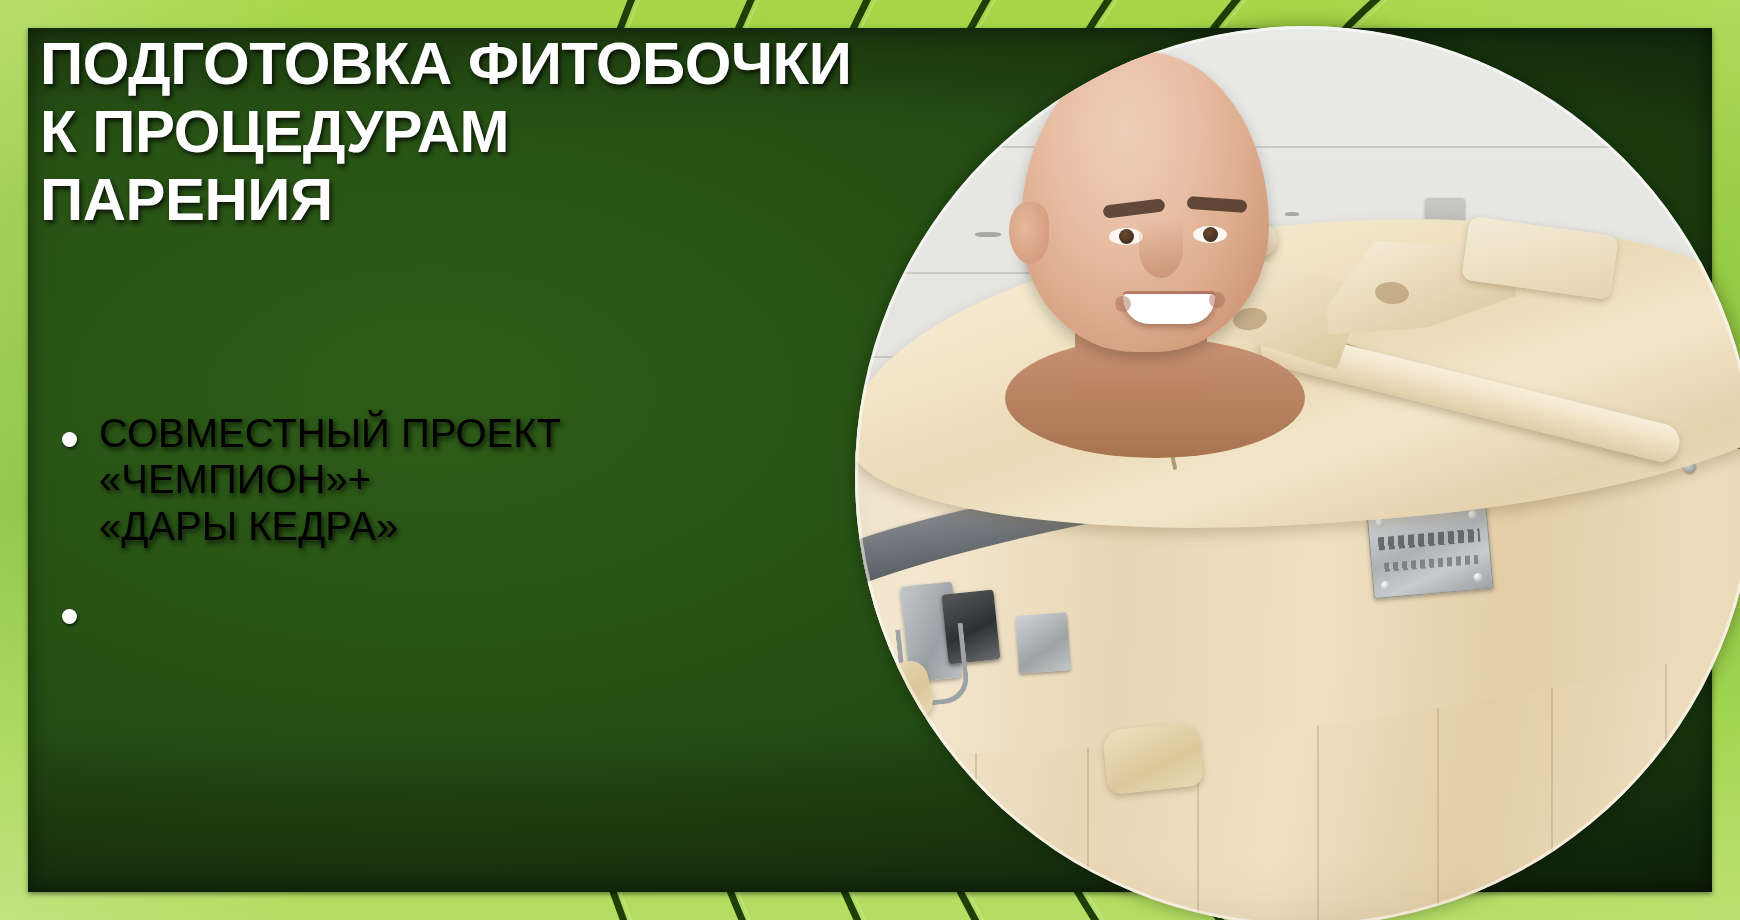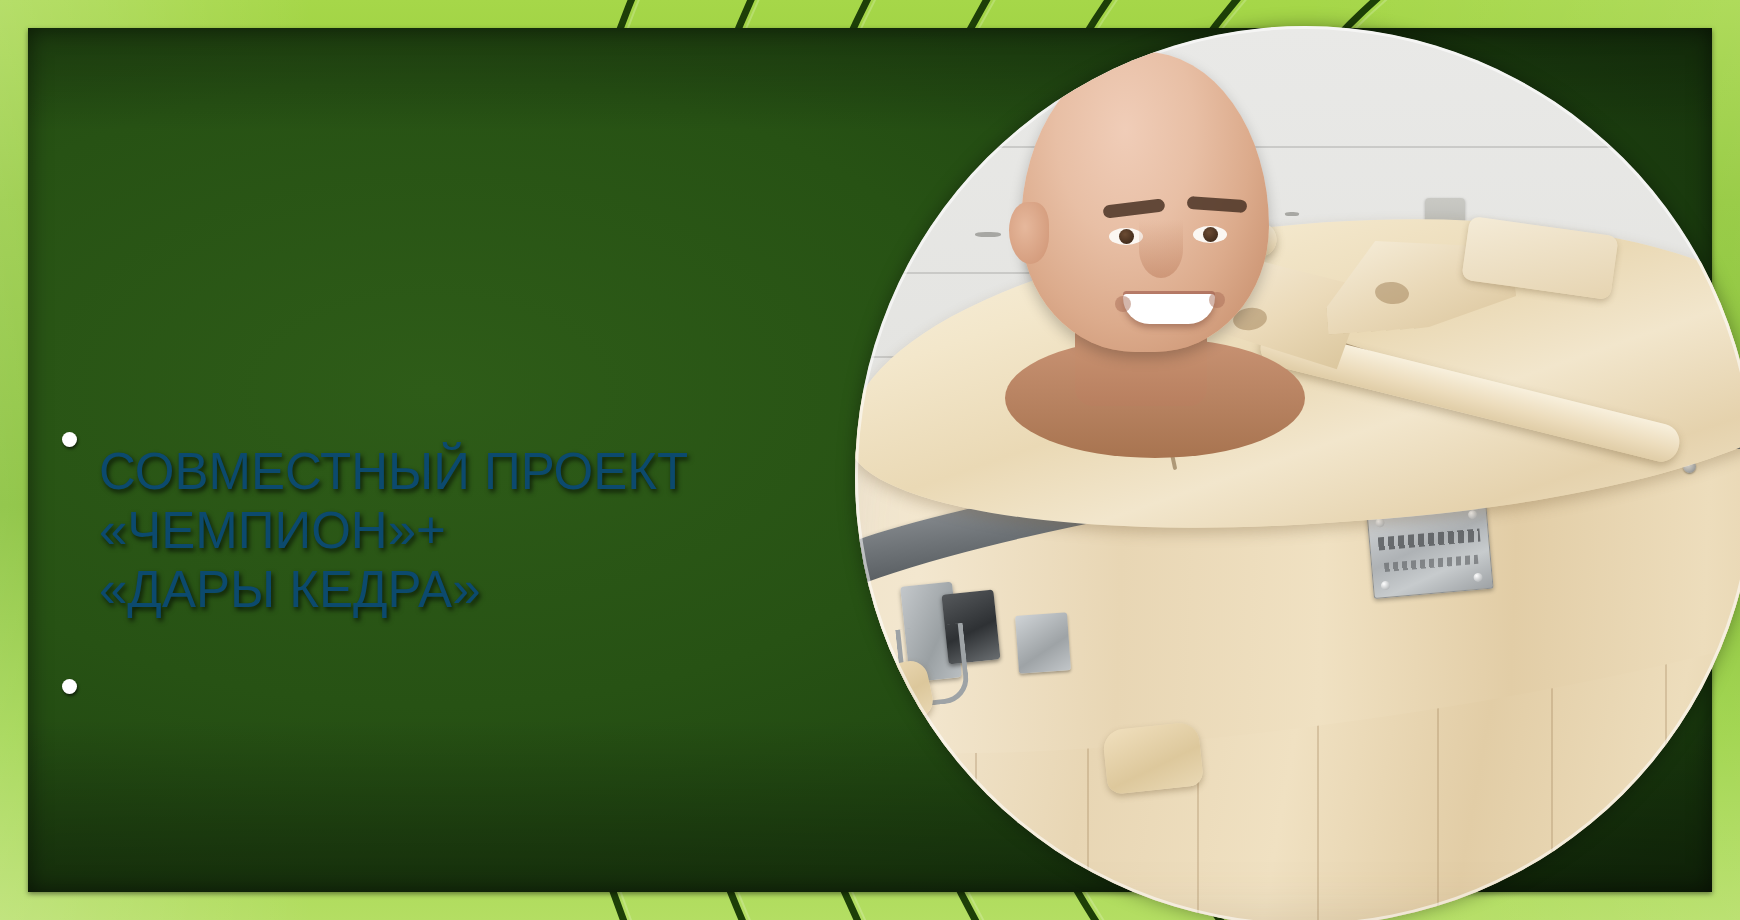--- a/index.html
+++ b/index.html
@@ -64,28 +64,27 @@
   }
   .bullet-row{display:flex;align-items:flex-start;margin-bottom:38px;}
   .dot{
     flex:0 0 auto;
     width:15px;height:15px;border-radius:50%;
     background:#ffffff;
     margin:22px 22px 0 0;
     box-shadow:1px 2px 3px rgba(0,0,0,.6);
   }
   .bullet-text{
-    color:#0c4a6e;
-    font-size:51px;
+    color:#000000;
+    font-size:40px;
     line-height:1.16;
     font-weight:normal;
     letter-spacing:0px;
     text-shadow:2px 3px 5px rgba(0,0,0,.7);
     white-space:pre-line;
-    margin-top:32px;
   }
 
   
   .photo{
     position:absolute;
     left:855px;top:26px;
     width:900px;height:900px;
     border-radius:50%;
     overflow:hidden;
     z-index:4;
@@ -454,20 +453,25 @@
         <div class="nose"></div>
         <div class="mouth"></div>
         <div class="lip-corner" style="left:104px;top:244px;"></div>
         <div class="lip-corner" style="left:198px;top:240px;"></div>
       </div>
 
     </div>
     <div class="photo-ring"></div>
   </div>
 
+  <div class="text-wrap">
+    <h1 class="headline">ПОДГОТОВКА ФИТОБОЧКИ
+К ПРОЦЕДУРАМ
+ПАРЕНИЯ</h1>
+  </div>
 
   <div class="bullets">
     <div class="bullet-row">
       <span class="dot"></span>
       <span class="bullet-text">СОВМЕСТНЫЙ ПРОЕКТ
 «ЧЕМПИОН»+
 «ДАРЫ КЕДРА»</span>
     </div>
     <div class="bullet-row">
       <span class="dot"></span>

